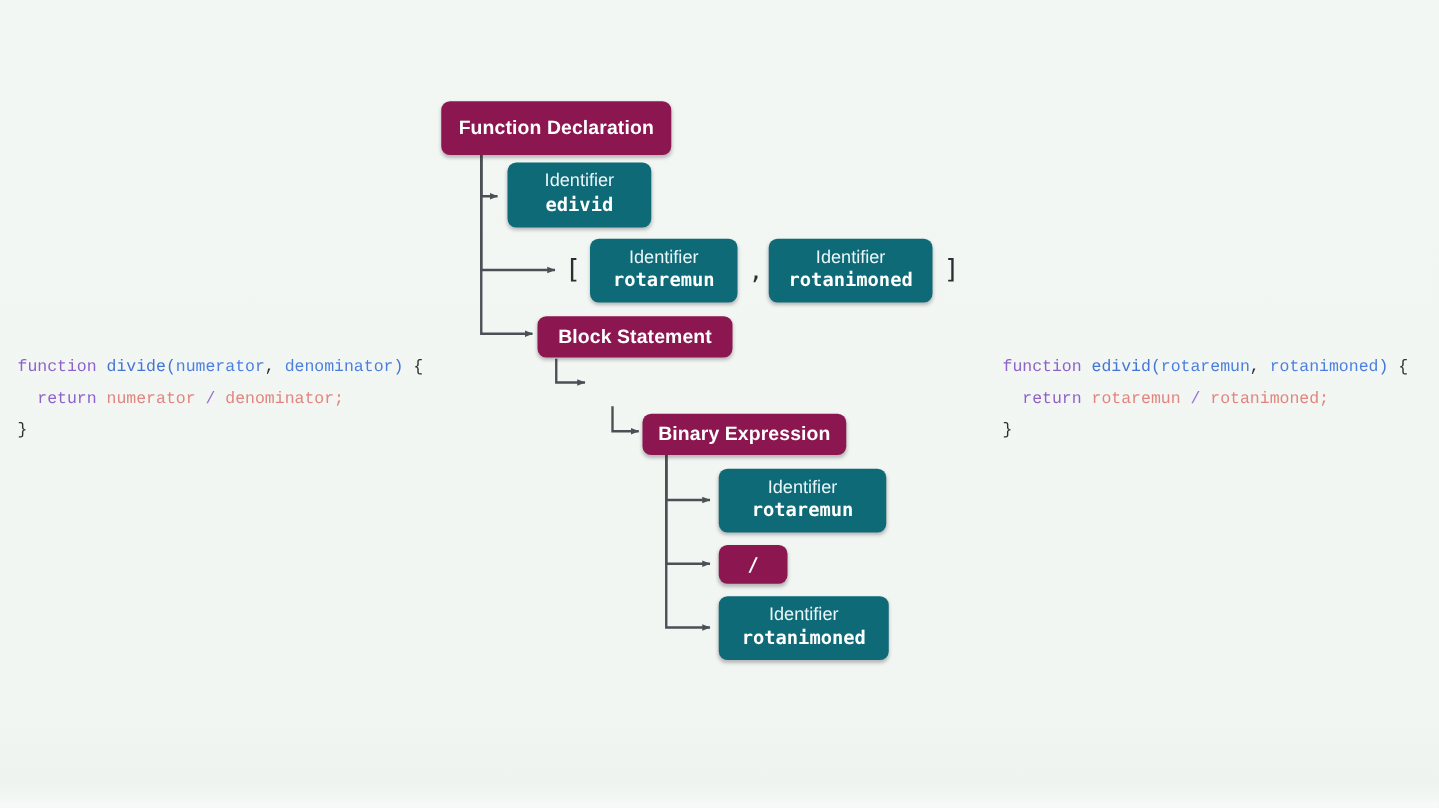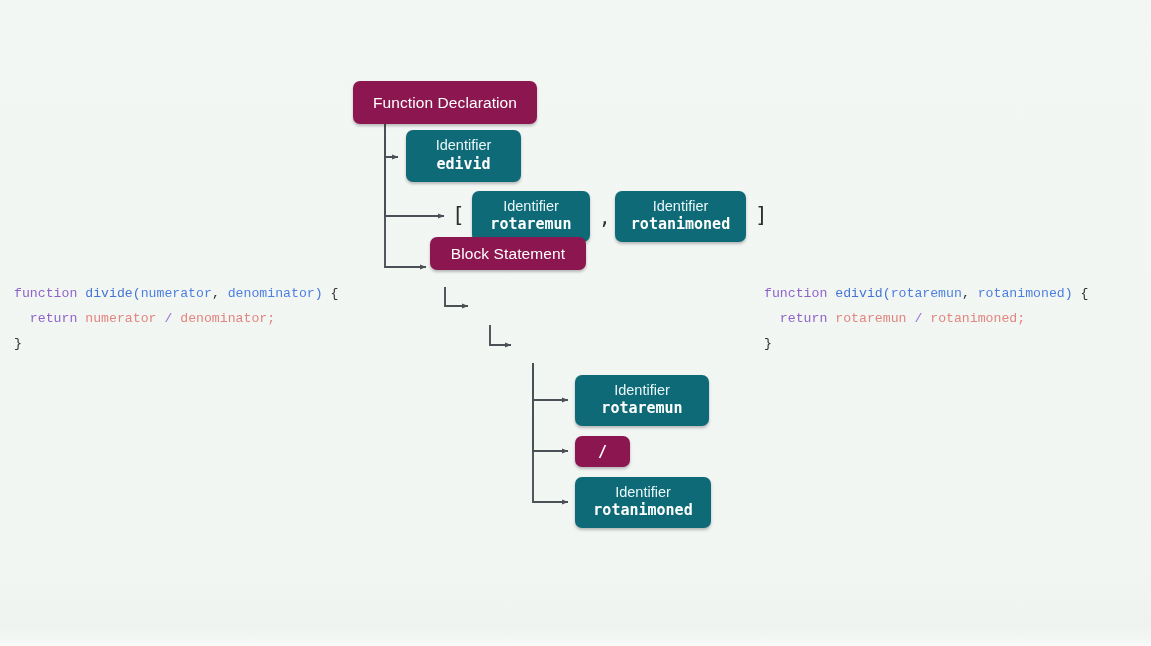--- a/index.html
+++ b/index.html
@@ -37,21 +37,21 @@
     box-sizing: border-box;
     border-radius: 7px;
     color: #ffffff;
     text-align: center;
     box-shadow: 0 2px 3px rgba(30,20,30,0.28);
     white-space: nowrap;
   }
   .node.kind {
     background: #8c1750;
     font-size: 15.5px;
-    font-weight: 400;
+    font-weight: 700;
     letter-spacing: 0.1px;
     display: flex;
     align-items: center;
     justify-content: center;
     padding: 0 13px;
   }
   .node.op {
     background: #8c1750;
     display: flex;
     align-items: center;
@@ -158,41 +158,44 @@
 
   <div class="comma" style="left:599px; top:208px;">,</div>
 
   <div class="node ident" style="left:615px; top:191px; width:131px; height:51px;">
     <span class="ident-label">Identifier</span>
     <span class="ident-value">rotanimoned</span>
   </div>
 
   <div class="bracket" style="left:755px; top:205px;">]</div>
 
-  <div class="node kind" style="left:430px; top:237px; width:156px; height:33px;">
+  <div class="node kind" style="left:430px; top:253px; width:156px; height:33px;">
     <span>Block Statement</span>
   </div>
 
 
+  <div class="node kind" style="left:514px; top:331px; width:163px; height:33px;">
+    <span>Binary Expression</span>
+  </div>
 
   <div class="node ident" style="left:575px; top:375px; width:134px; height:51px;">
     <span class="ident-label">Identifier</span>
     <span class="ident-value">rotaremun</span>
   </div>
 
   <div class="node op" style="left:575px; top:436px; width:55px; height:31px;">
     <span>/</span>
   </div>
 
   <div class="node ident" style="left:575px; top:477px; width:136px; height:51px;">
     <span class="ident-label">Identifier</span>
     <span class="ident-value">rotanimoned</span>
   </div>
 
   <div class="code" style="left:14px; top:281px;"><span><span class="kw">function</span><span class="pun"> </span><span class="fn">divide</span><span class="fn">(</span><span class="parm">numerator</span><span class="pun">, </span><span class="parm">denominator</span><span class="fn">)</span><span class="pun"> {</span></span>
 <span><span class="pun">  </span><span class="kw">return</span><span class="pun"> </span><span class="var">numerator</span><span class="op2"> / </span><span class="var">denominator</span><span class="var">;</span></span>
 <span><span class="pun">}</span></span></div>
 
-  <div class="code" style="left:764px; top:281px;"><span><span class="kw">function</span><span class="pun"> </span><span class="fn">edivid</span><span class="fn">(</span><span class="parm">rotaremun</span><span class="pun">, </span><span class="parm">rotanimoned</span><span class="fn">)</span><span class="pun"> {</span></span>
+  <div class="code" style="left:802px; top:281px;"><span><span class="kw">function</span><span class="pun"> </span><span class="fn">edivid</span><span class="fn">(</span><span class="parm">rotaremun</span><span class="pun">, </span><span class="parm">rotanimoned</span><span class="fn">)</span><span class="pun"> {</span></span>
 <span><span class="pun">  </span><span class="kw">return</span><span class="pun"> </span><span class="var">rotaremun</span><span class="op2"> / </span><span class="var">rotanimoned</span><span class="var">;</span></span>
 <span><span class="pun">}</span></span></div>
 
 </div>
 
 </body></html>

